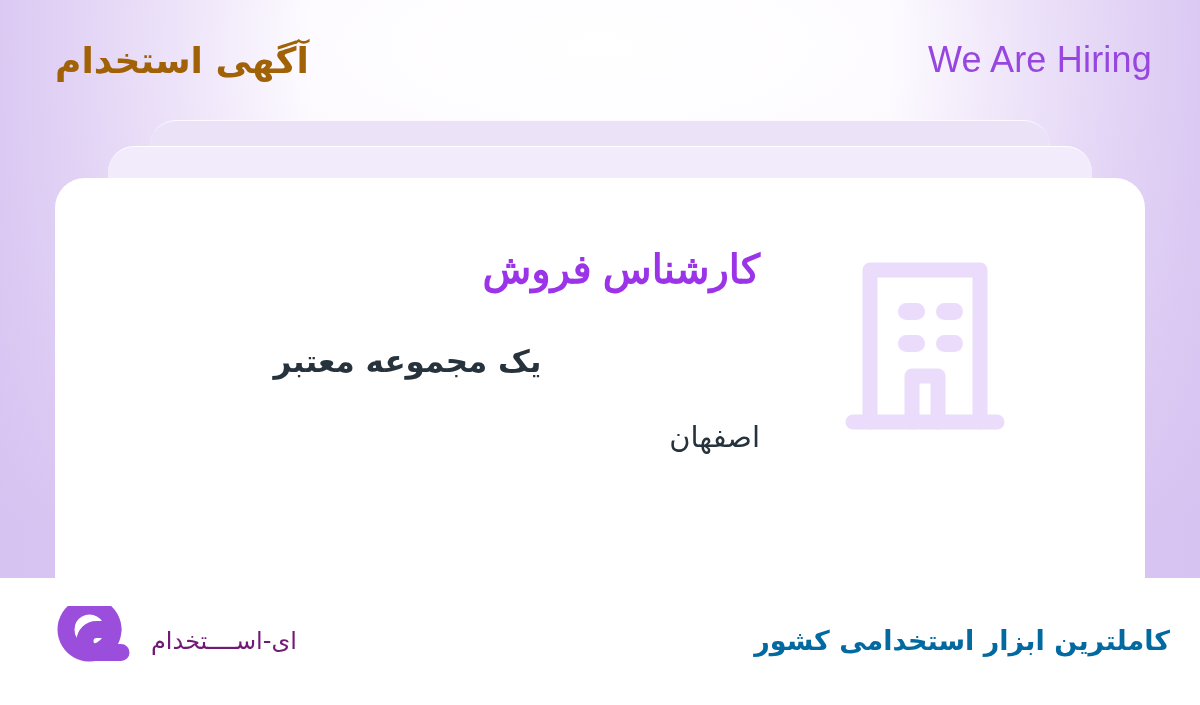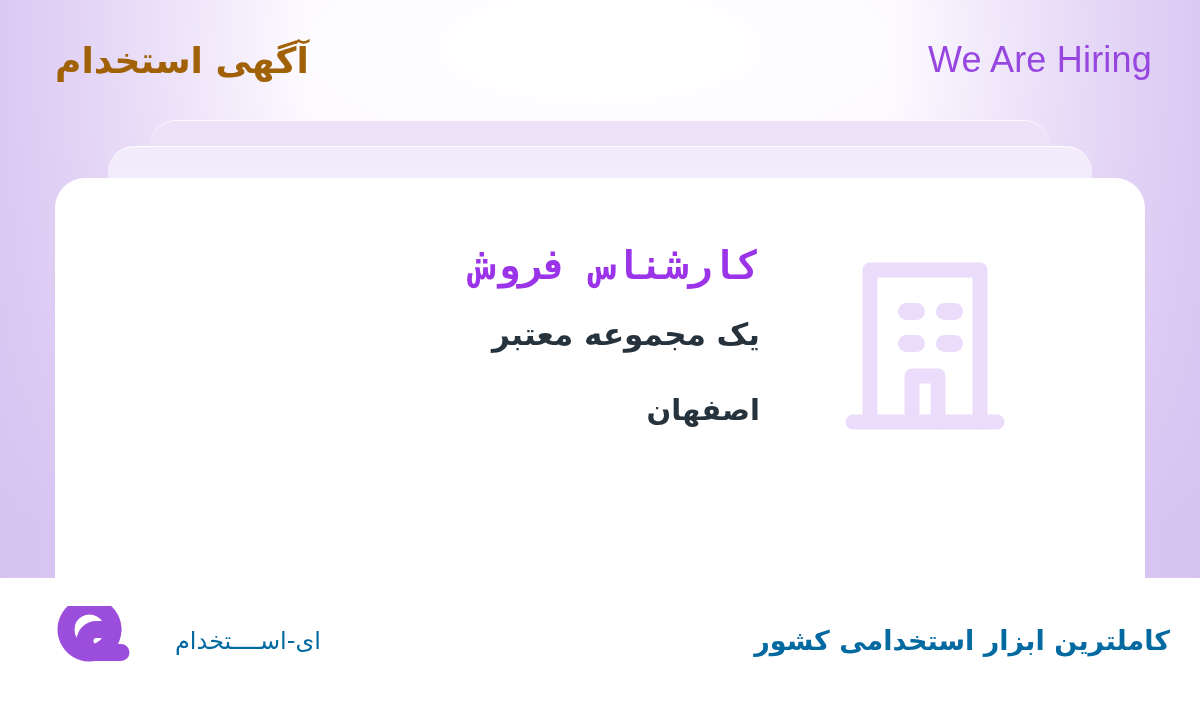--- a/index.html
+++ b/index.html
@@ -119,34 +119,35 @@
     direction: rtl;
     text-align: right;
     padding-top: 8px;
     flex: 1;
   }
   .job-title {
     font-size: 40px;
     font-weight: 700;
     color: #9b34e8;
     line-height: 1.35;
-    margin-bottom: 17px;
-    font-family: Liberation Mono, monospace;
+    margin-bottom: 44px;
+    font-family: Liberation Sans, sans-serif;
   }
   .company-name {
     font-size: 31px;
     font-weight: 700;
     color: #26323c;
     line-height: 1.4;
     margin-bottom: 34px;
     font-family: "DejaVu Sans", sans-serif;
+    text-align: center;
   }
   .job-location {
     font-size: 29px;
-    font-weight: 700;
+    font-weight: 400;
     color: #26323c;
     line-height: 1.4;
     font-family: "DejaVu Sans", sans-serif;
   }
 
   .company-logo-slot {
     width: 330px;
     display: flex;
     align-items: flex-start;
     justify-content: center;
@@ -178,23 +179,22 @@
   }
   .brand {
     display: flex;
     align-items: center;
     gap: 18px;
     direction: rtl;
   }
   .brand-text {
     direction: rtl;
     text-align: center;
-    color: #0369a1;
+    color: #701a75;
     line-height: 1.22;
-    margin-left: 24px;
   }
   .brand-fa {
     font-size: 24px;
     font-weight: 400;
     letter-spacing: .5px;
     font-family: "DejaVu Sans", sans-serif;
   }
   .brand-en {
     direction: ltr;
     font-size: 25px;

